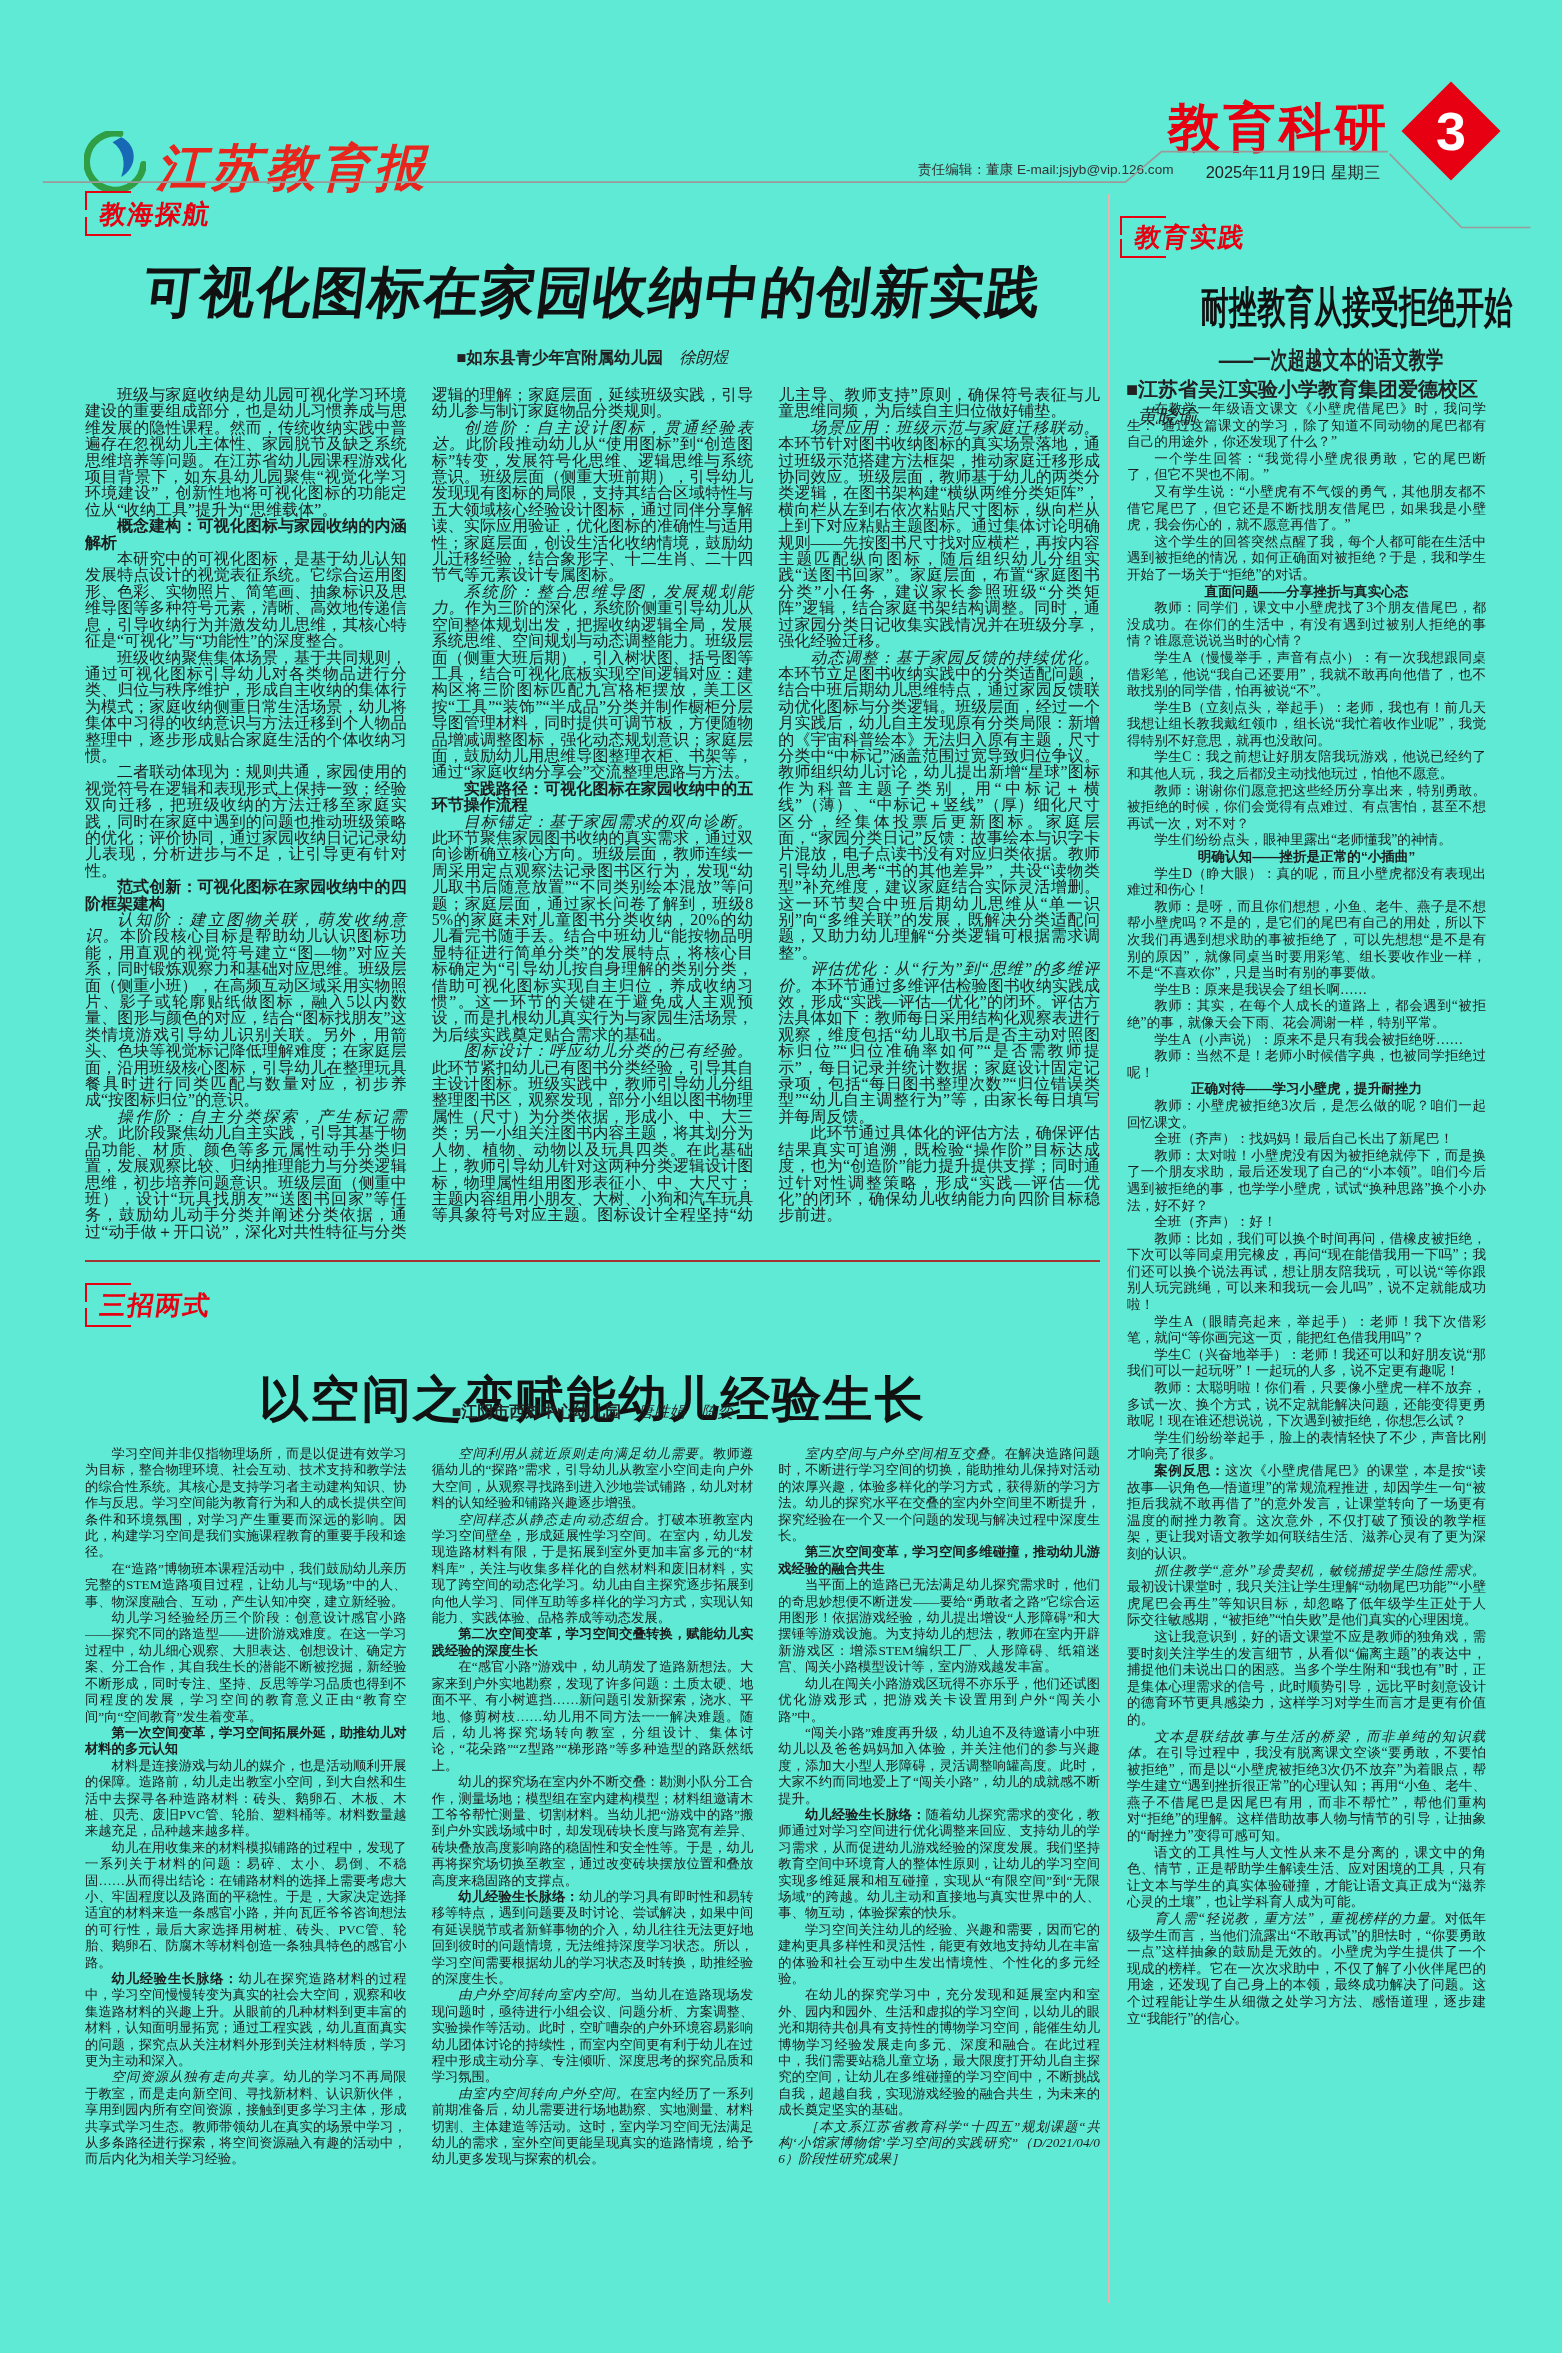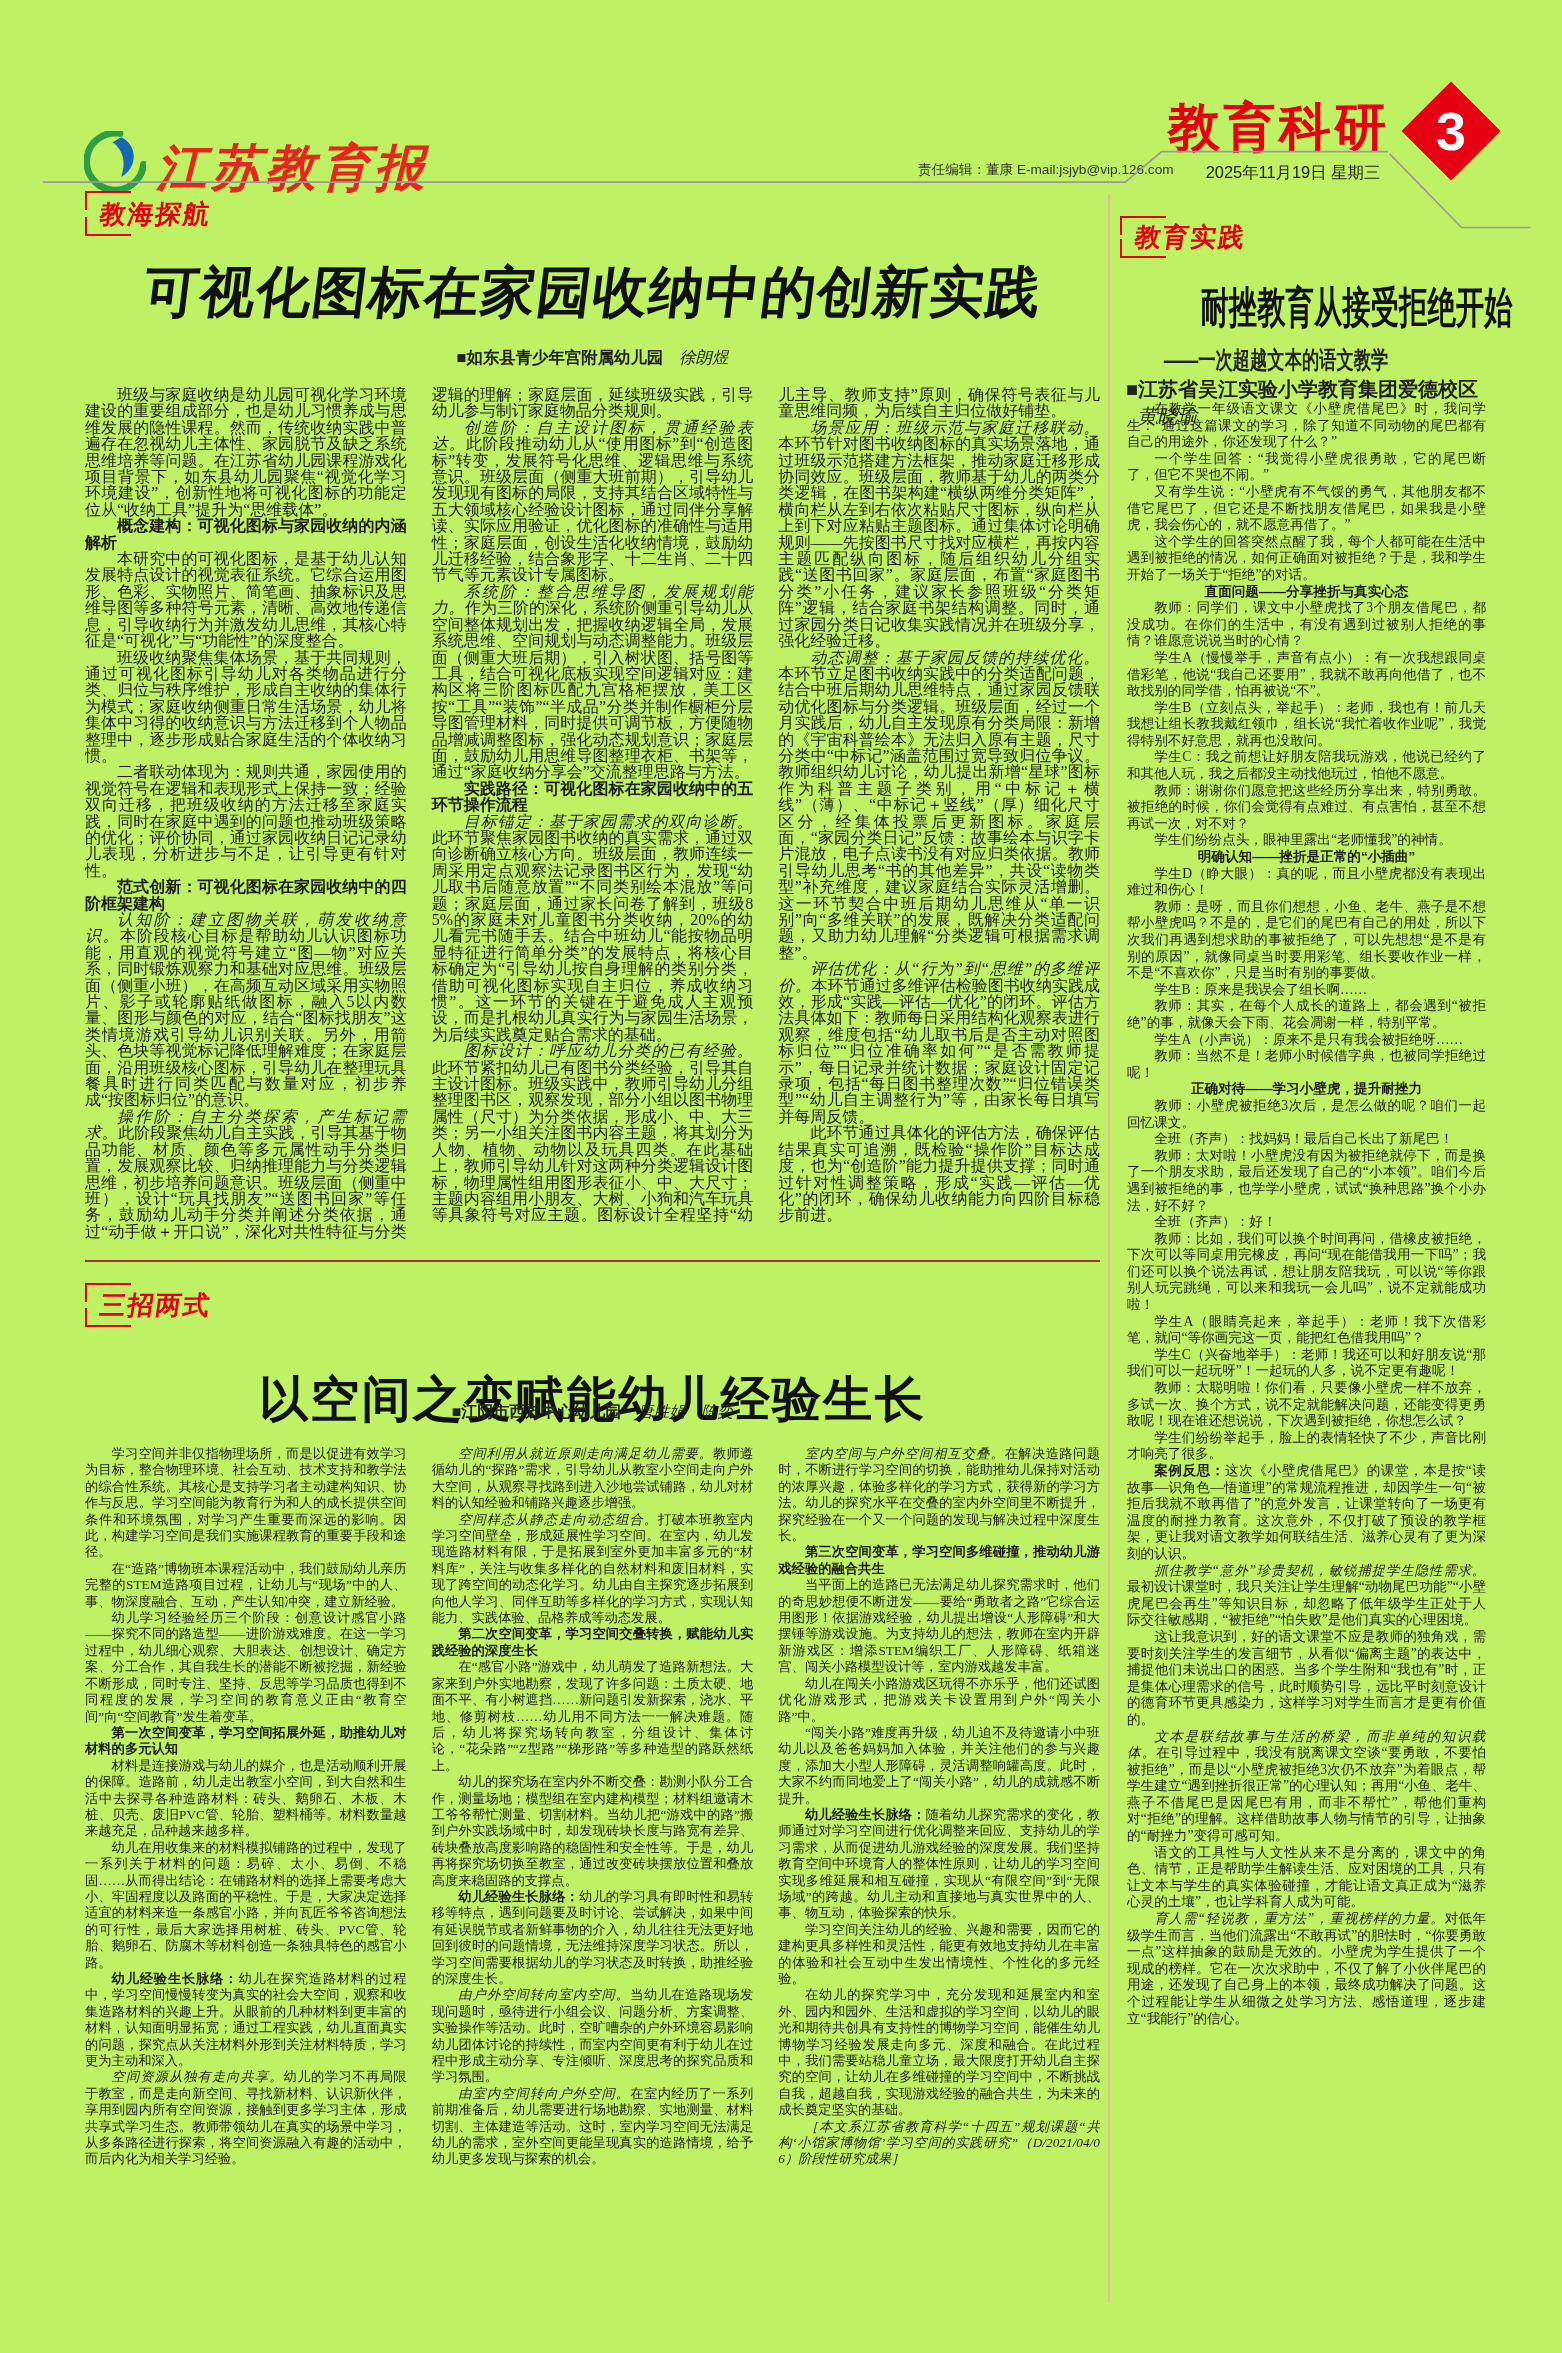--- a/index.html
+++ b/index.html
@@ -1,16 +1,16 @@
 <!DOCTYPE html>
 <html style="font-size:9px"><head>
 <meta charset="utf-8">
 <style>
   html,body{margin:0;padding:0;background:#e8e8e8;}
-  #page{position:relative;width:1562px;height:2354px;background:#bef264;overflow:hidden;
+  #page{position:relative;width:1562px;height:2354px;background:#5eead4;overflow:hidden;
         font-family:"Liberation Serif","DejaVu Serif",serif;color:#1c1c1c;}
   [data-interactable]{box-sizing:border-box;}
 
   
   .logo{position:absolute;left:84px;top:131px;display:flex;align-items:flex-end;gap:10.2px;}
   .logo svg{display:block;}
   .logo-text{font-size:50px;line-height:1;font-weight:bold;font-style:italic;color:#e7271d;letter-spacing:4.5px;}
   .editor-line{position:absolute;left:918px;top:161px;font-size:13.6px;color:#333;
                font-family:"Liberation Sans","DejaVu Sans",sans-serif;}
   .section-name{position:absolute;left:1168px;top:101px;font-size:52px;line-height:1;font-weight:900;
@@ -39,21 +39,21 @@
       letter-spacing:1.1px;font-family:"Liberation Sans","DejaVu Sans",sans-serif;color:#111;}
   .byline{font-size:16.4px;color:#222;}
   .byline .org{font-family:"Liberation Sans","DejaVu Sans",sans-serif;font-weight:bold;}
   .byline .author{font-style:italic;margin-left:16px;}
   .main-byline{position:absolute;left:85px;top:347px;width:1015px;text-align:center;}
 
   .right-headline{position:absolute;left:1120px;top:279px;width:367px;text-align:center;}
   .right-headline span{display:inline-block;transform:scaleX(.66);transform-origin:center;
       font-size:43px;font-weight:bold;white-space:nowrap;
       font-family:"Liberation Sans","DejaVu Sans",sans-serif;color:#111;}
-  .right-subtitle{position:absolute;left:1120px;top:344px;width:367px;text-align:left;}
+  .right-subtitle{position:absolute;left:1120px;top:344px;width:367px;text-align:right;}
   .right-subtitle span{display:inline-block;transform:scaleX(.72);transform-origin:center;font-size:24px;
       font-weight:bold;white-space:nowrap;font-family:"Liberation Sans","DejaVu Sans",sans-serif;color:#222;}
   .right-byline{position:absolute;left:1126px;top:376px;width:362px;font-size:20px;}
   .right-byline .author{margin-left:11.3px;}
 
   .bottom-headline{position:absolute;left:85px;top:1323px;width:1015px;text-align:center;margin-top:44px;}
   .bottom-headline span{display:inline-block;font-size:49px;font-weight:bold;letter-spacing:2.3px;
       font-family:"Liberation Sans","DejaVu Sans",sans-serif;color:#111;}
   .bottom-byline{position:absolute;left:85px;top:1402px;width:1015px;text-align:center;font-size:16px;}
 

